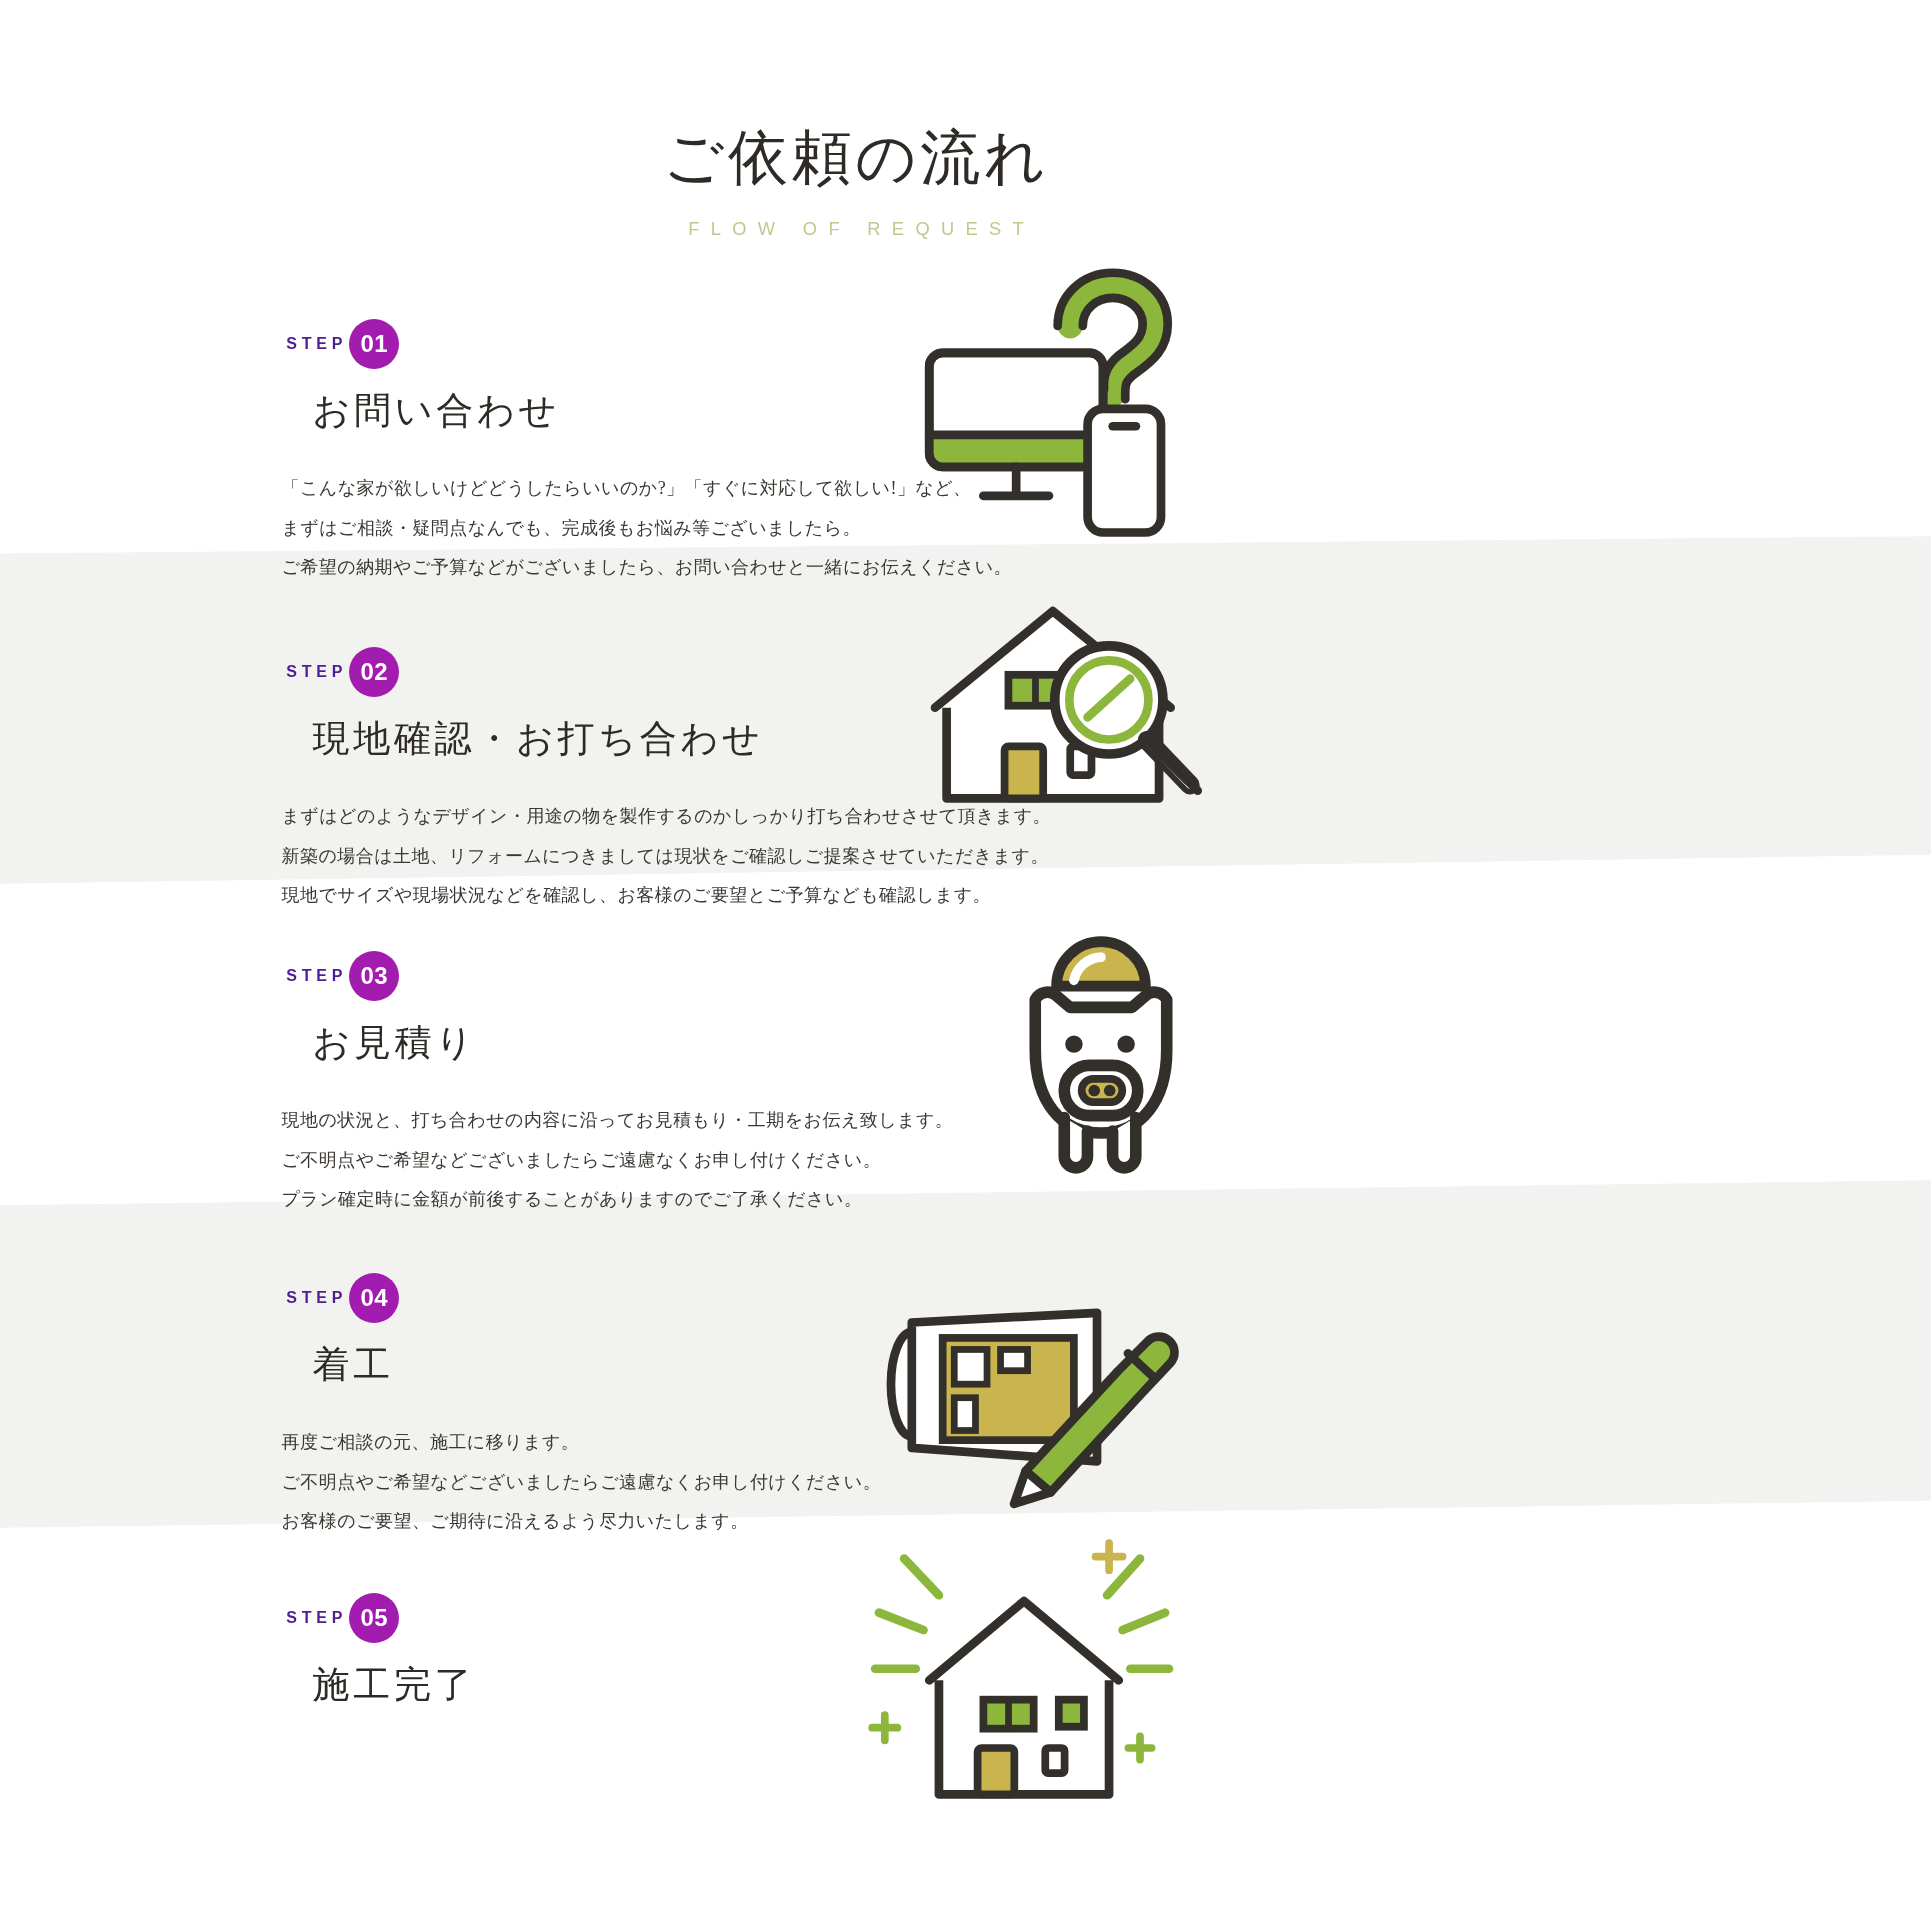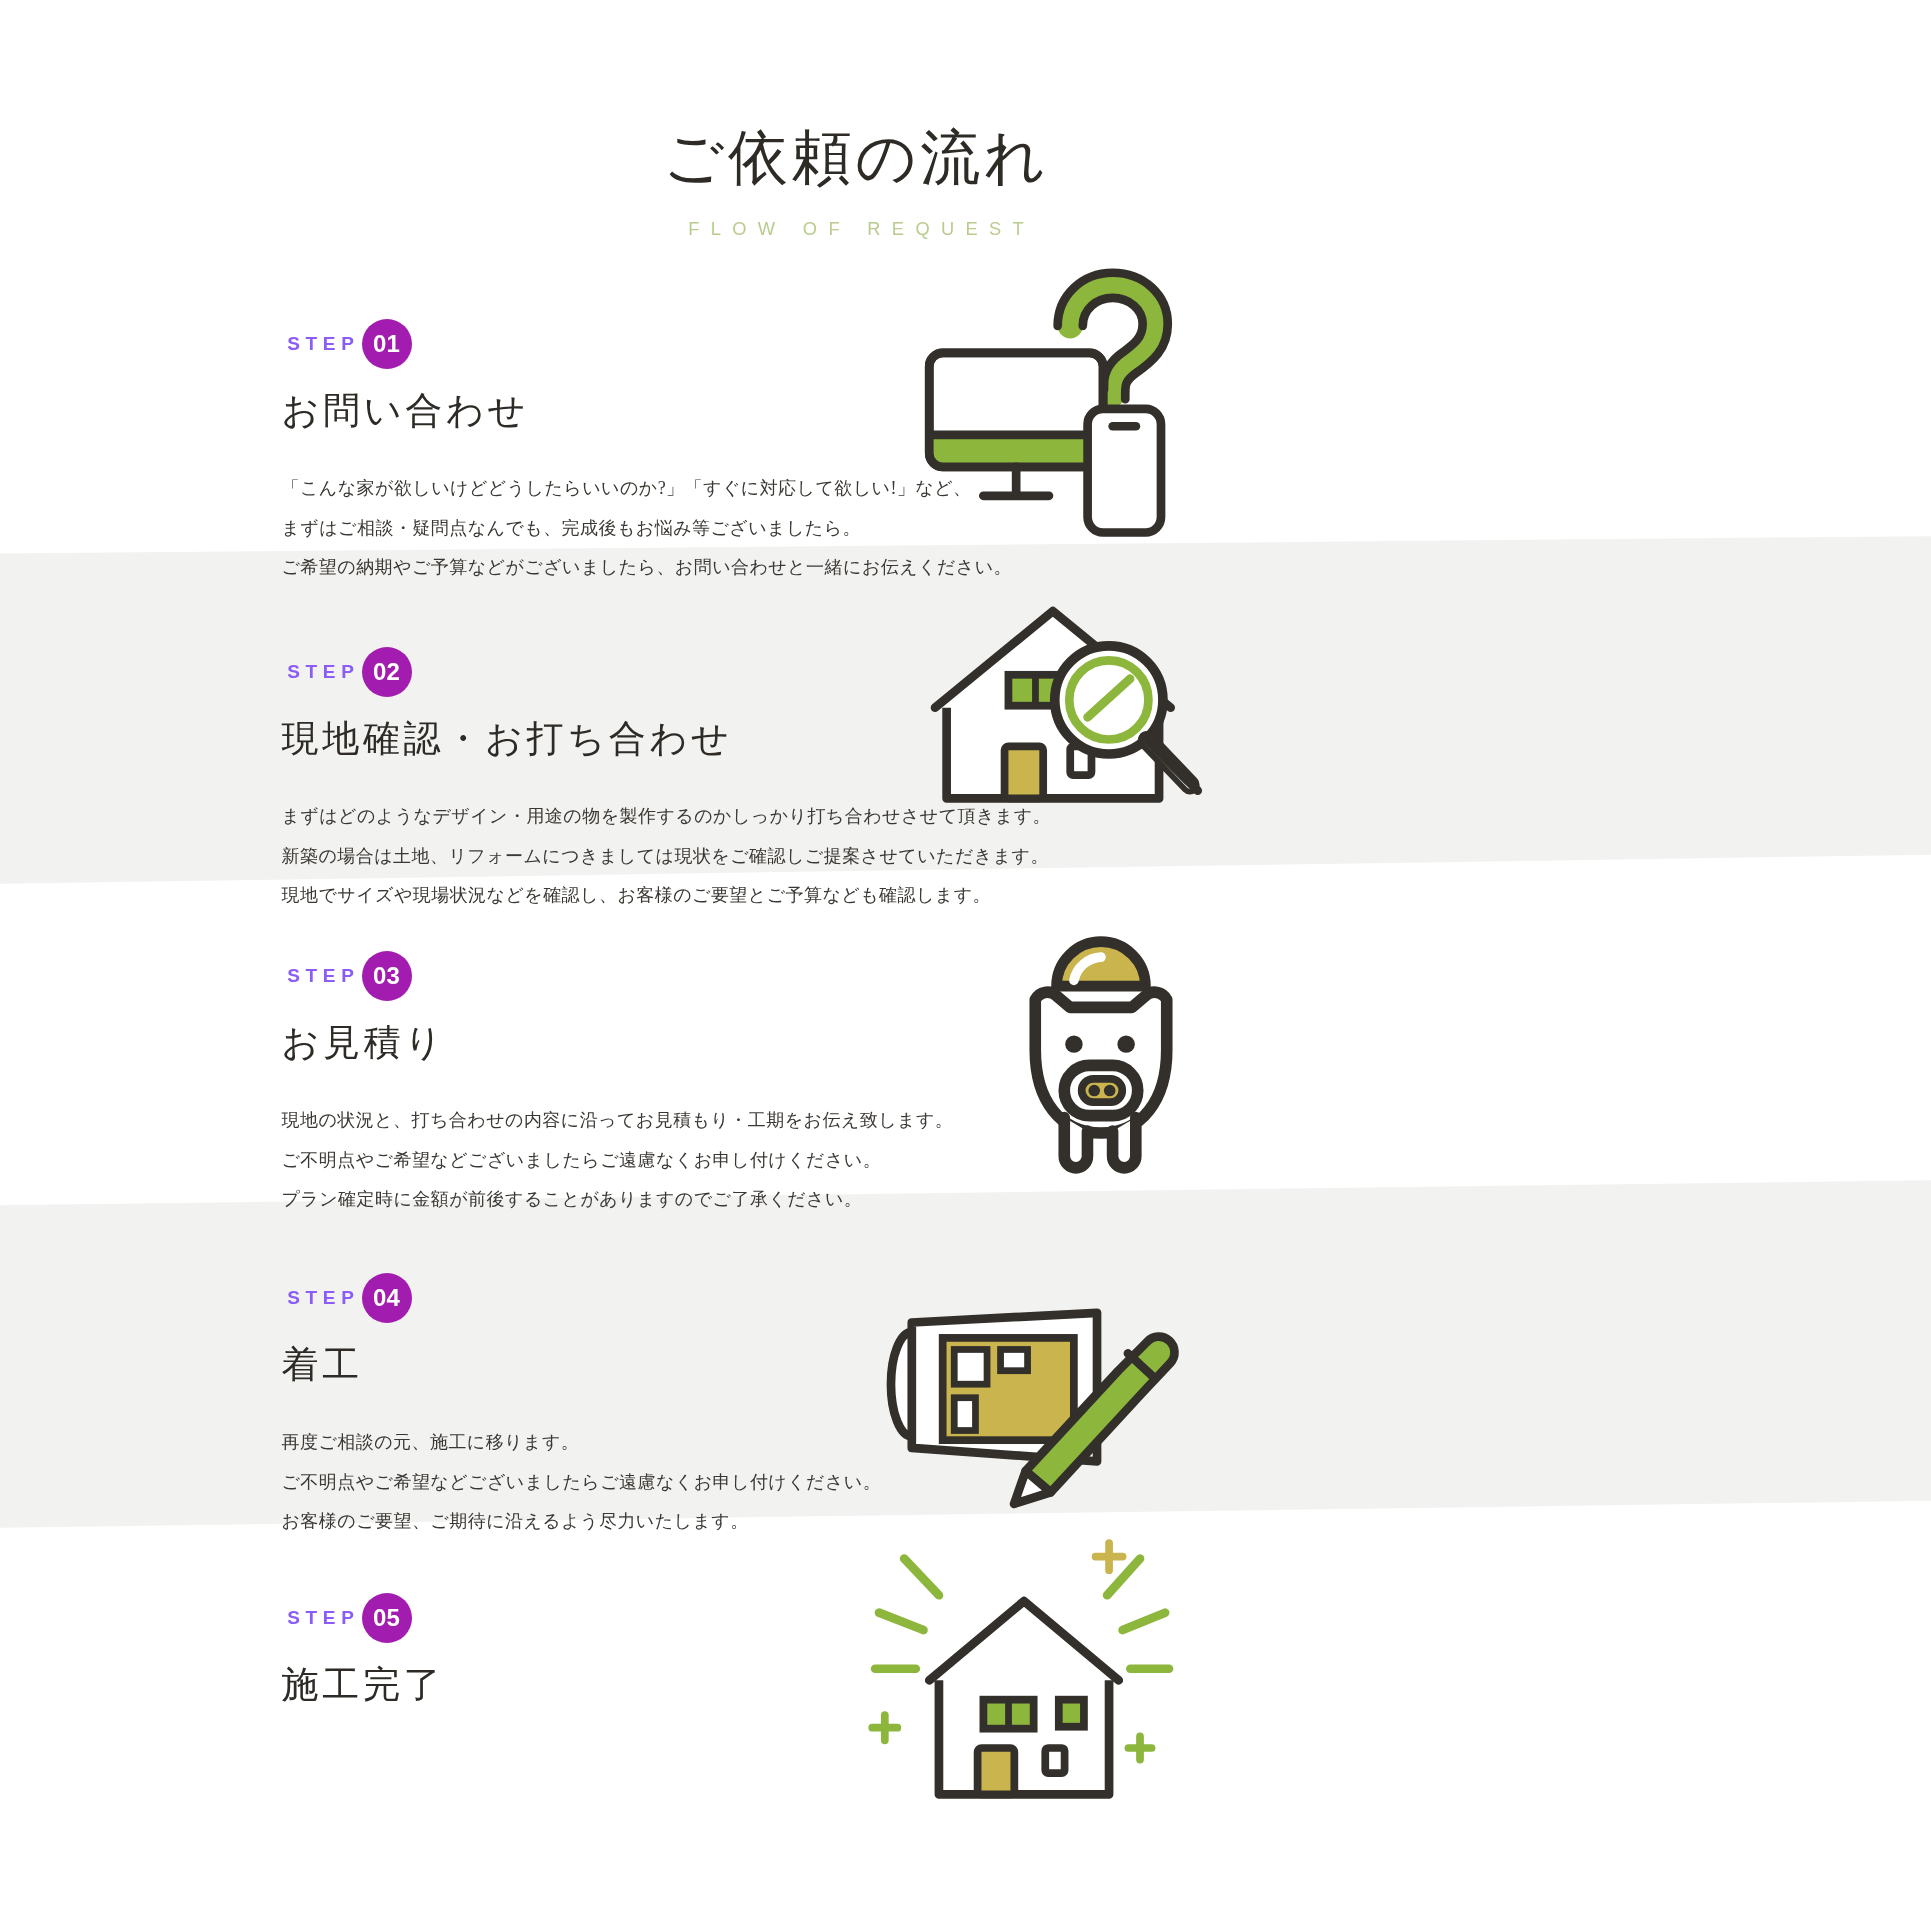--- a/index.html
+++ b/index.html
@@ -74,24 +74,24 @@
     width: 734px;
     padding-left: 21px;
   }
   .step-label {
     display: flex;
     align-items: center;
     height: 50px;
   }
   .step-word {
     font-family: "Liberation Sans", sans-serif;
-    font-size: 19px;
+    font-size: 16px;
     font-weight: 700;
     letter-spacing: 0.30em;
-    color: #8b5cf6;
+    color: #4c1d95;
     text-indent: 0.30em;
   }
   .step-badge {
     width: 50px;
     height: 50px;
     border-radius: 50%;
     background: #a21caf;
     color: #ffffff;
     font-family: "Liberation Sans", sans-serif;
     font-size: 24px;
@@ -103,20 +103,21 @@
     margin-left: 1.9px;
   }
   .step-heading {
     margin-top: 17.4px;
     font-family: "Liberation Serif", "DejaVu Serif", serif;
     font-size: 37px;
     letter-spacing: 0.10em;
     color: #2e2b26;
     font-weight: 400;
     white-space: nowrap;
+    margin-left: 31px;
   }
   .step-body {
     margin-top: 33px;
   }
   .step-body p {
     font-family: "Liberation Serif", "DejaVu Serif", serif;
     font-size: 18px;
     line-height: 2.18;
     letter-spacing: 0.025em;
     color: #3b3833;

